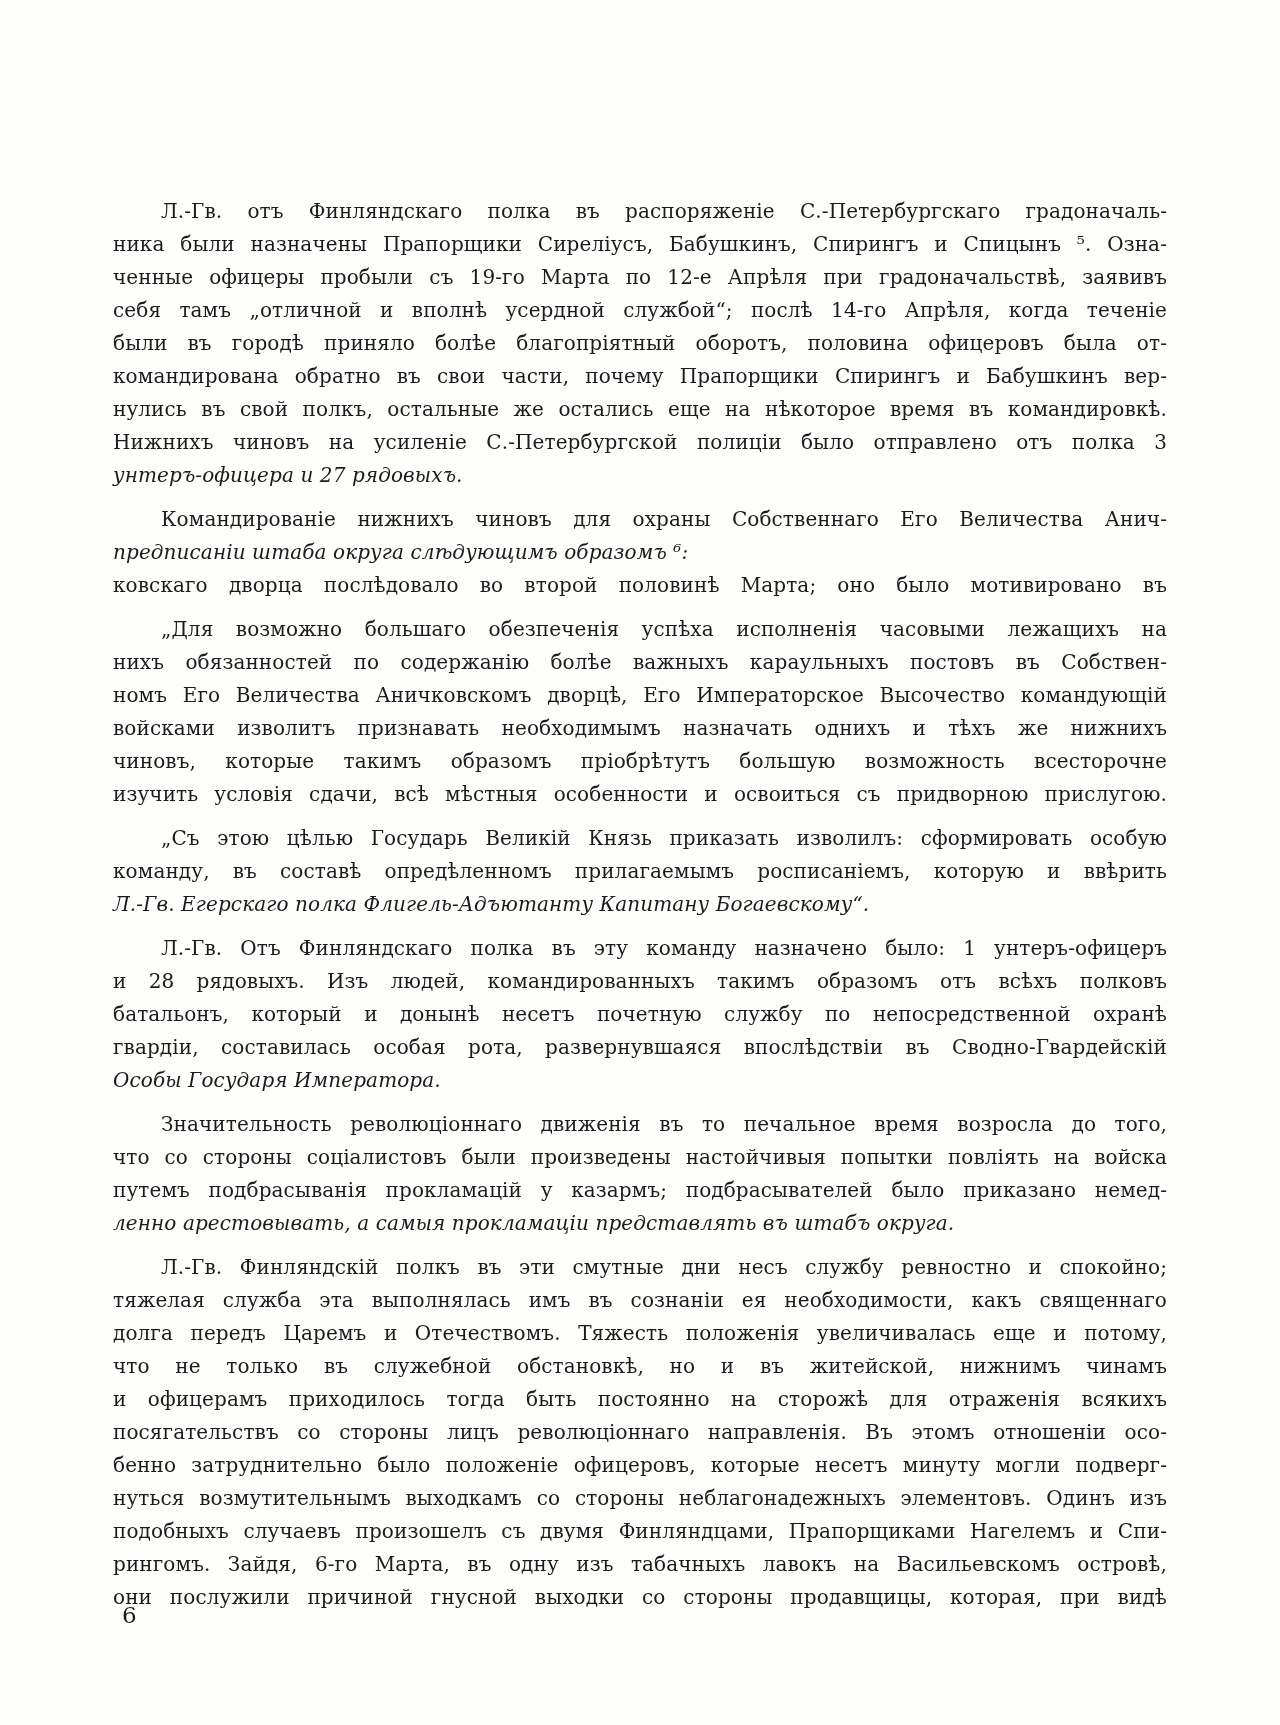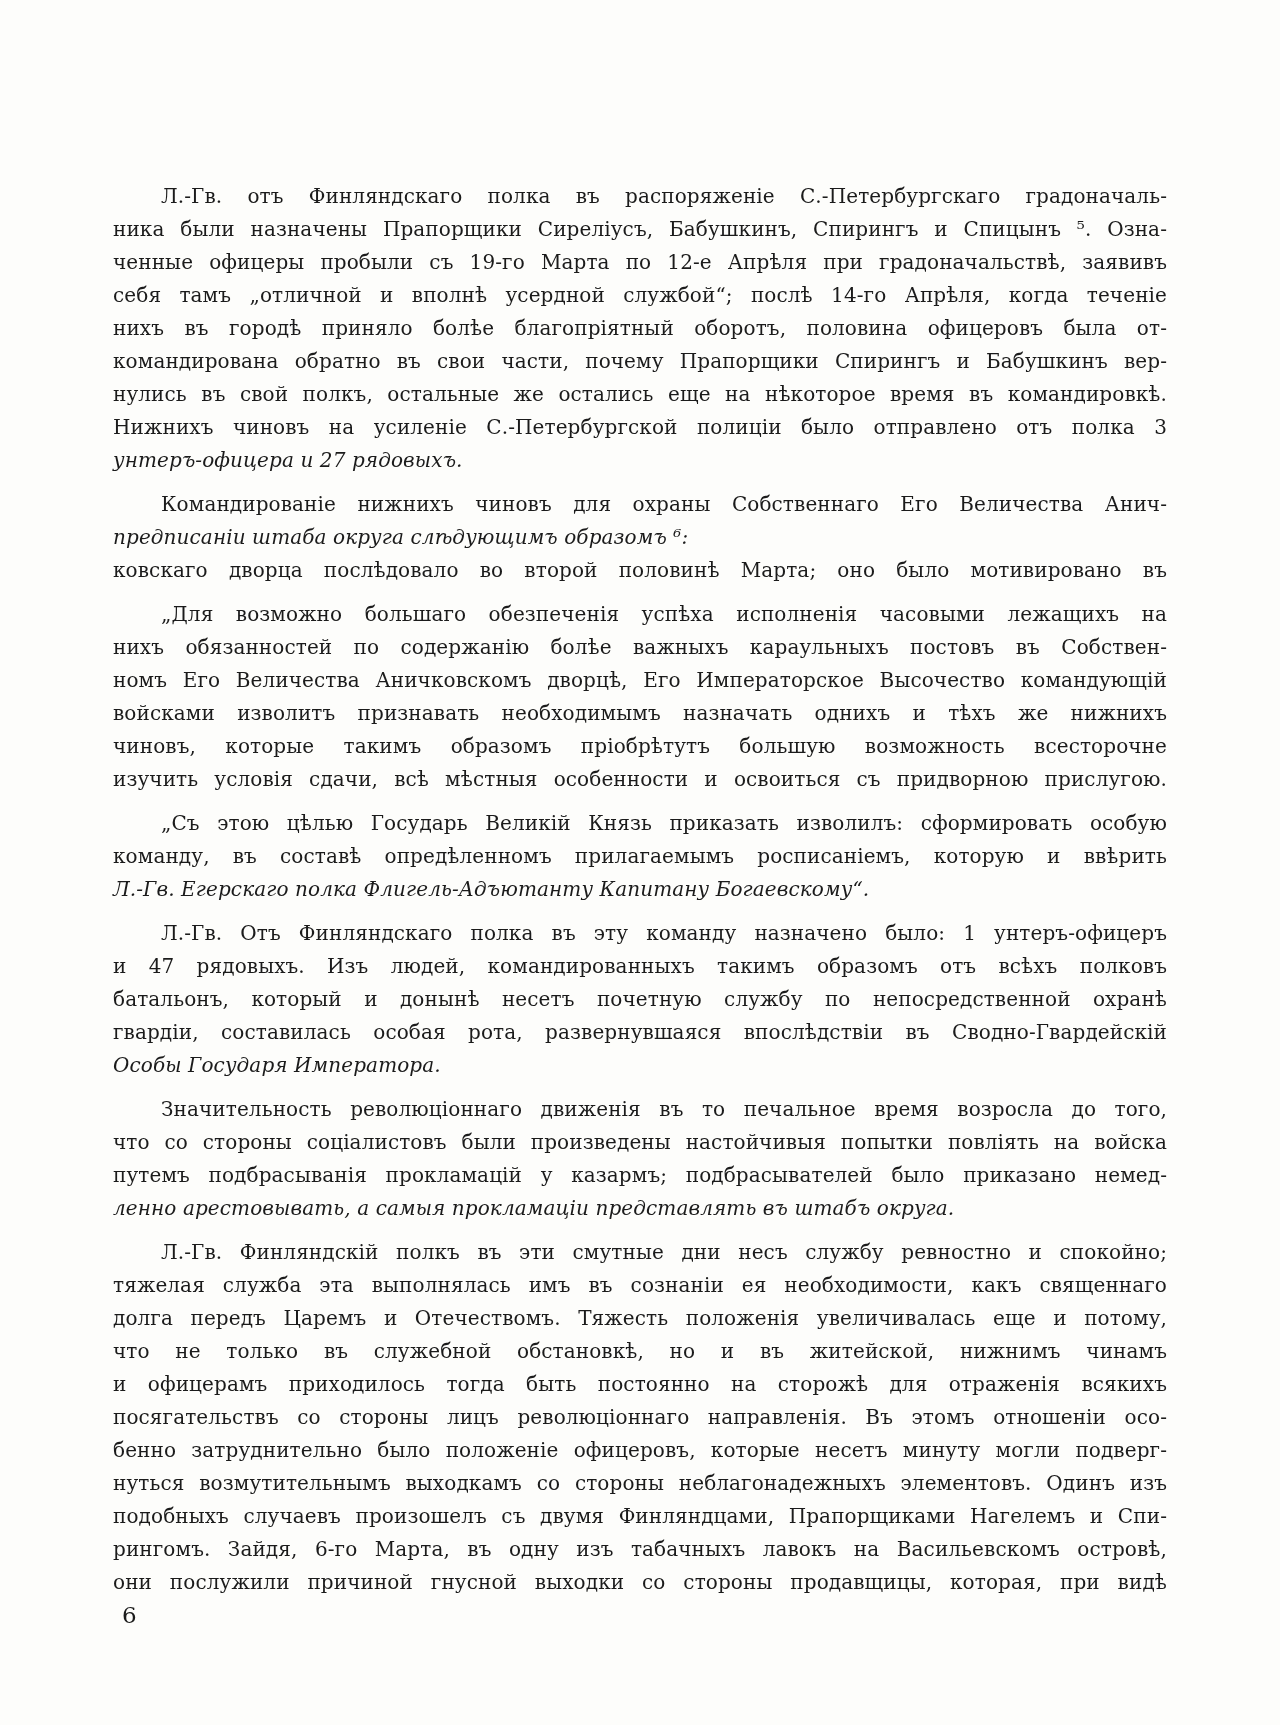--- a/index.html
+++ b/index.html
@@ -10,21 +10,21 @@
     height: 1725px;
     margin: 0 auto;
     background: #fdfdfb;
     color: #1b1b1b;
     font-family: "DejaVu Serif", "Liberation Serif", serif;
     overflow: hidden;
   }
   .text-block {
     position: absolute;
     left: 113px;
-    top: 180px;
+    top: 195px;
     width: 1054px;
     font-size: 20px;
     line-height: 33px;
     letter-spacing: 0.1px;
   }
   .paragraph { margin: 0 0 11px 0; }
   .line {
     text-align: justify;
     text-align-last: justify;
     -moz-text-align-last: justify;
@@ -42,21 +42,21 @@
 </head>
 <body>
 
 <div class="page">
   <div class="text-block">
       <div class="paragraph">
         <div class="line first">Л.-Гв. отъ Финляндскаго полка въ распоряженіе С.-Петербургскаго градоначаль-</div>
         <div class="line">ника были назначены Прапорщики Сиреліусъ, Бабушкинъ, Спирингъ и Спицынъ ⁵. Озна-</div>
         <div class="line">ченные офицеры пробыли съ 19-го Марта по 12-е Апрѣля при градоначальствѣ, заявивъ</div>
         <div class="line">себя тамъ „отличной и вполнѣ усердной службой“; послѣ 14-го Апрѣля, когда теченіе</div>
-        <div class="line">нихъ въ городѣ приняло болѣе благопріятный оборотъ, половина офицеровъ была от-</div>
+        <div class="line">были въ городѣ приняло болѣе благопріятный оборотъ, половина офицеровъ была от-</div>
         <div class="line">командирована обратно въ свои части, почему Прапорщики Спирингъ и Бабушкинъ вер-</div>
         <div class="line">нулись въ свой полкъ, остальные же остались еще на нѣкоторое время въ командировкѣ.</div>
         <div class="line">Нижнихъ чиновъ на усиленіе С.-Петербургской полиціи было отправлено отъ полка 3</div>
         <div class="line last">унтеръ-офицера и 27 рядовыхъ.</div>
       </div>
       <div class="paragraph">
         <div class="line first">Командированіе нижнихъ чиновъ для охраны Собственнаго Его Величества Анич-</div>
         <div class="line last">предписаніи штаба округа слѣдующимъ образомъ ⁶:</div>
         <div class="line">ковскаго дворца послѣдовало во второй половинѣ Марта; оно было мотивировано въ</div>
       </div>
@@ -68,21 +68,21 @@
         <div class="line">чиновъ, которые такимъ образомъ пріобрѣтутъ большую возможность всесторочне</div>
         <div class="line">изучить условія сдачи, всѣ мѣстныя особенности и освоиться съ придворною прислугою.</div>
       </div>
       <div class="paragraph">
         <div class="line first">„Съ этою цѣлью Государь Великій Князь приказать изволилъ: сформировать особую</div>
         <div class="line">команду, въ составѣ опредѣленномъ прилагаемымъ росписаніемъ, которую и ввѣрить</div>
         <div class="line last">Л.-Гв. Егерскаго полка Флигель-Адъютанту Капитану Богаевскому“.</div>
       </div>
       <div class="paragraph">
         <div class="line first">Л.-Гв. Отъ Финляндскаго полка въ эту команду назначено было: 1 унтеръ-офицеръ</div>
-        <div class="line">и 47 рядовыхъ. Изъ людей, командированныхъ такимъ образомъ отъ всѣхъ полковъ</div>
+        <div class="line">и 28 рядовыхъ. Изъ людей, командированныхъ такимъ образомъ отъ всѣхъ полковъ</div>
         <div class="line">батальонъ, который и донынѣ несетъ почетную службу по непосредственной охранѣ</div>
         <div class="line">гвардіи, составилась особая рота, развернувшаяся впослѣдствіи въ Сводно-Гвардейскій</div>
         <div class="line last">Особы Государя Императора.</div>
       </div>
       <div class="paragraph">
         <div class="line first">Значительность революціоннаго движенія въ то печальное время возросла до того,</div>
         <div class="line">что со стороны соціалистовъ были произведены настойчивыя попытки повліять на войска</div>
         <div class="line">путемъ подбрасыванія прокламацій у казармъ; подбрасывателей было приказано немед-</div>
         <div class="line last">ленно арестовывать, а самыя прокламаціи представлять въ штабъ округа.</div>
       </div>

